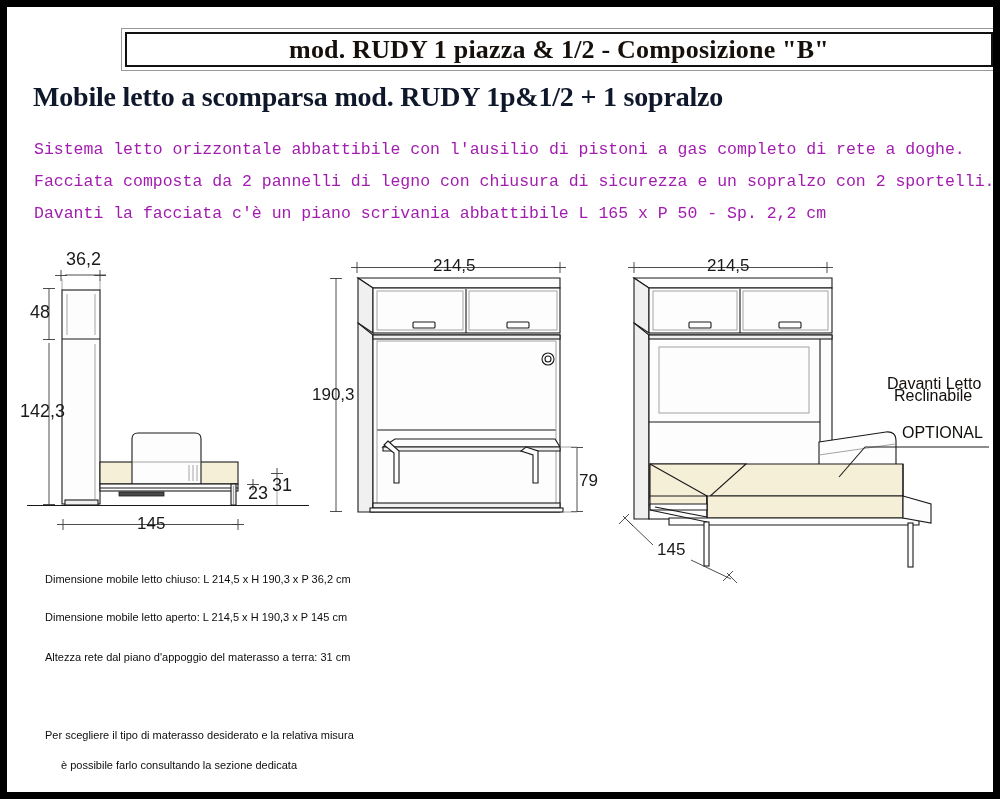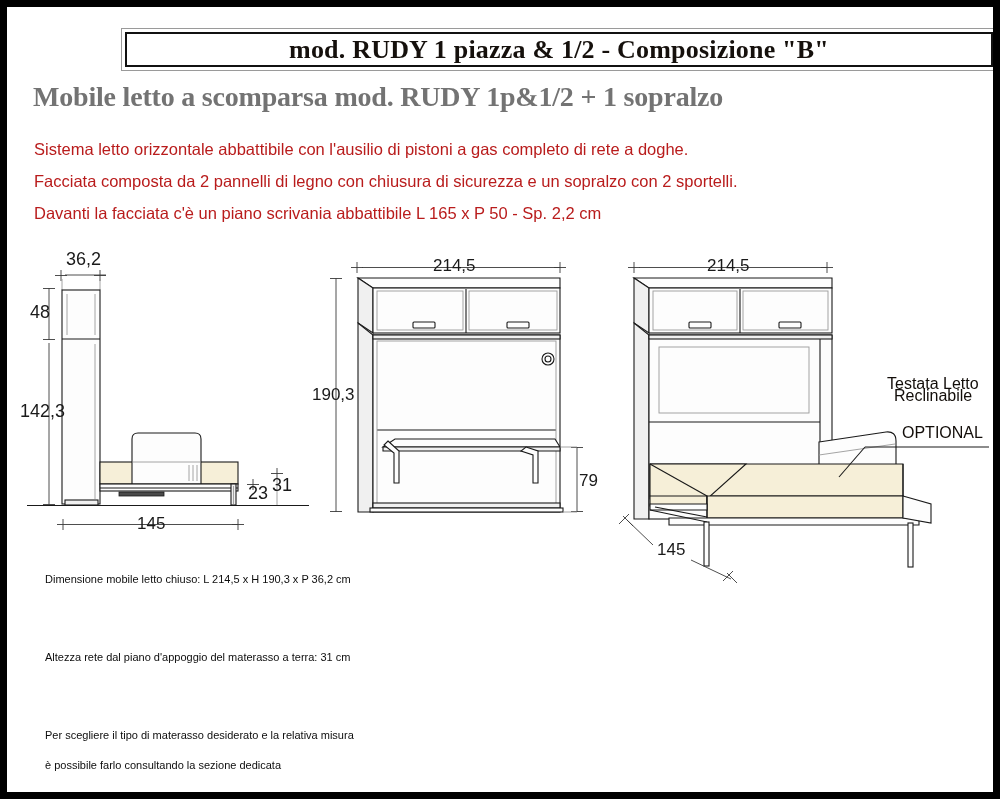--- a/index.html
+++ b/index.html
@@ -59,53 +59,53 @@
 
   
   .subtitle {
     position: absolute;
     left: 26px;
     top: 74px;
     width: 940px;
     font-family: "Liberation Serif", serif;
     font-size: 28px;
     font-weight: bold;
-    color: #737373;
+    color: #0f172a;
     white-space: nowrap;
     letter-spacing: -0.2px;
   }
 
   
   .desc {
     position: absolute;
     left: 27px;
-    font-family: Liberation Sans, sans-serif;
+    font-family: Liberation Mono, monospace;
     font-size: 16.5px;
-    color: #b91c1c;
+    color: #a21caf;
     white-space: nowrap;
   }
   .desc.l1 { top: 133px; }
   .desc.l2 { top: 165px; }
   .desc.l3 { top: 197px; }
 
   
   .spec {
     position: absolute;
     left: 38px;
     font-family: Liberation Sans, sans-serif;
     font-size: 11px;
     color: #0d0d0d;
     white-space: nowrap;
   }
   .spec.s0 { top: 566px; }
   .spec.s1 { top: 604px; }
   .spec.s2 { top: 644px; }
   .spec.s3 { top: 684px; }
   .spec.s4 { top: 722px; }
-  .spec.s5 { top: 752px; }
+  .spec.s5 { top: 752px; margin-left: 16px; }
 
   
   .drawing {
     position: absolute;
     top: 0; left: 0;
     width: 986px;
     height: 785px;
     pointer-events: none;
   }
   .drawing svg { display: block; }
@@ -350,23 +350,24 @@
   <div class="dim" style="left:265px; top:468px;">31</div>
   <div class="dim big" style="left:130px; top:507px;">145</div>
 
   <div class="dim big" style="left:426px; top:249px;">214,5</div>
   <div class="dim big" style="left:305px; top:378px;text-align:center;">190,3</div>
   <div class="dim big" style="left:572px; top:464px;">79</div>
 
   <div class="dim big" style="left:700px; top:249px;">214,5</div>
   <div class="dim big" style="left:650px; top:533px;">145</div>
 
-  <div class="callout" style="left:880px; top:368px;">Testata Letto</div>
+  <div class="callout" style="left:880px; top:368px;">Davanti Letto</div>
   <div class="callout" style="left:887px; top:380px;">Reclinabile</div>
   <div class="callout" style="left:895px; top:417px;">OPTIONAL</div>
 
   <div class="spec s0">Dimensione mobile letto chiuso: L 214,5 x H 190,3 x P 36,2 cm</div>
+  <div class="spec s1">Dimensione mobile letto aperto: L 214,5 x H 190,3 x P 145 cm</div>
   <div class="spec s2">Altezza rete dal piano d'appoggio del materasso a terra: 31 cm</div>
   <div class="spec s4">Per scegliere il tipo di materasso desiderato e la relativa misura</div>
   <div class="spec s5">è possibile farlo consultando la sezione dedicata</div>
 
 </div>
 </div>
 
 </body></html>

